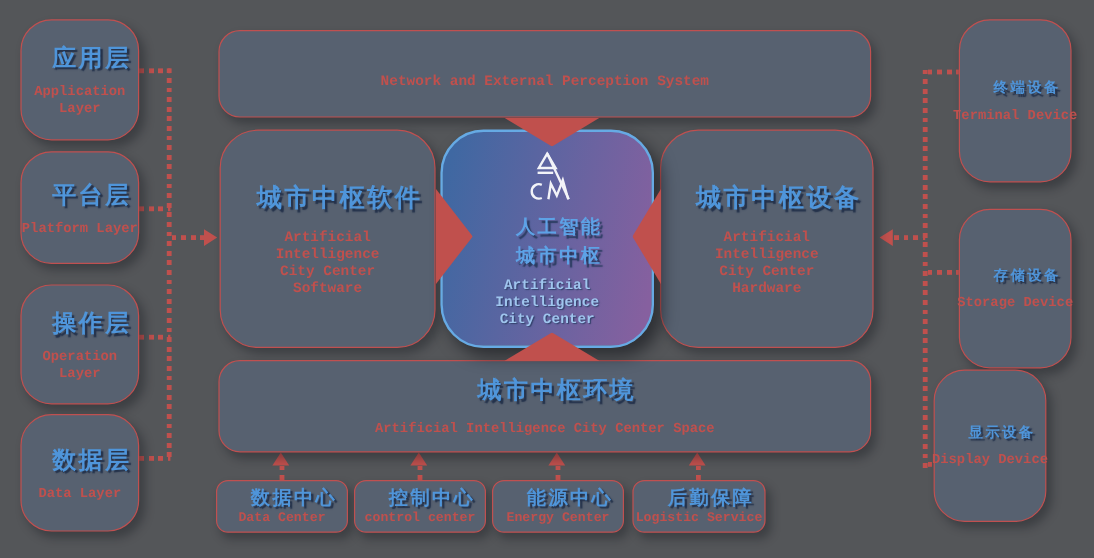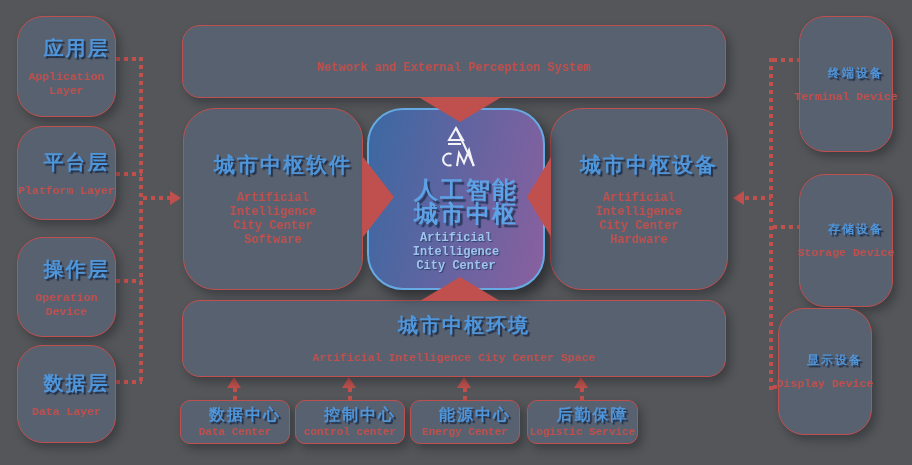--- a/index.html
+++ b/index.html
@@ -90,21 +90,21 @@
   <div class="box r26" style="left:17px;top:16px;width:99px;height:101px">
     <div class="cn t20">应用层</div>
     <div class="en e115 gap8">Application Layer</div>
   </div>
   <div class="box r26" style="left:17px;top:126px;width:99px;height:94px">
     <div class="cn t20">平台层</div>
     <div class="en e115 gap8">Platform Layer</div>
   </div>
   <div class="box r26" style="left:17px;top:237px;width:99px;height:100px">
     <div class="cn t20">操作层</div>
-    <div class="en e115 gap8">Operation Device</div>
+    <div class="en e115 gap8">Operation Layer</div>
   </div>
   <div class="box r26" style="left:17px;top:345px;width:99px;height:98px">
     <div class="cn t20">数据层</div>
     <div class="en e115 gap8">Data Layer</div>
   </div>
 
   <div class="box r18" style="left:182px;top:25px;width:544px;height:73px">
     <div class="en e12 gap2">Network and External Perception System</div>
   </div>
 
@@ -121,21 +121,21 @@
   <div class="box hub" style="left:367px;top:108px;width:178px;height:182px">
     <svg class="logo" width="40" height="42" viewBox="0 0 40 42">
       <g stroke="#ffffff" stroke-width="2" fill="none" opacity="0.92">
         <path d="M20 2 L27 14 L13 14 Z"></path>
         <path d="M12 18 H25"></path>
         <path d="M20 2 L38 40"></path>
         <path d="M15.5 28 a6 6 0 1 0 0 11"></path>
         <path d="M21 40 L23 27 L28 37 L33 24 L37.5 40"></path>
       </g>
     </svg>
-    <div class="cn" style="font-size:24px;line-height:24px">
+    <div class="cn" style="font-size:16px;line-height:24px">
       <span style="display:block">人工智能</span>
       <span style="display:block">城市中枢</span>
     </div>
     <div class="en lines gap5">
       <span>Artificial</span>
       <span>Intelligence</span>
       <span>City  Center</span>
     </div>
   </div>
 

